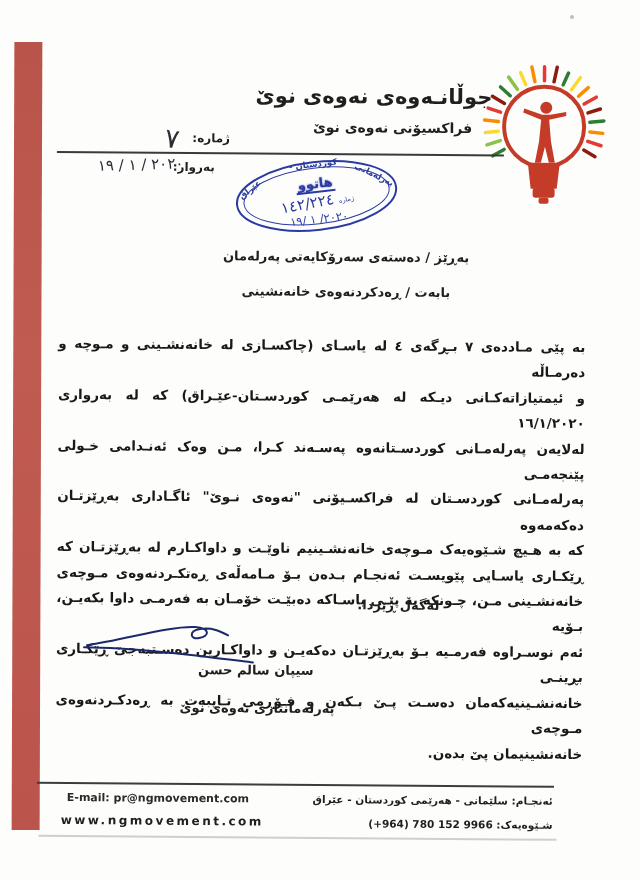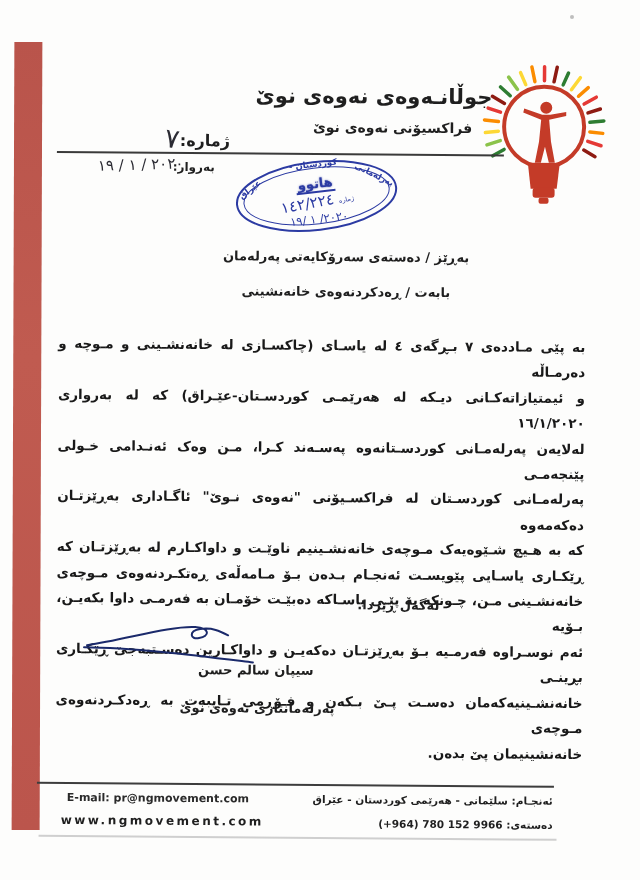--- a/index.html
+++ b/index.html
@@ -19,21 +19,21 @@
     background:linear-gradient(180deg,#b9544b 0%,#c05b50 40%,#bb554c 100%);
     transform:rotate(.2deg);
   }
   .speck{position:absolute;left:570px;top:15px;width:4px;height:4px;border-radius:50%;
     background:#8a8a8a;opacity:.55;}
 
   
   .hdr-title{right:150px;top:84px;font-size:21px;letter-spacing:.5px;}
   .hdr-sub{right:170px;top:119px;font-size:14px;}
   .hdr-rule{left:55px;top:153px;width:447px;height:2px;background:#3a3a3a;}
-  .num-label{right:412px;top:132px;font-size:16px;text-align:right;}
+  .num-label{right:412px;top:132px;font-size:12px;text-align:right;}
   .num-value{left:163px;top:124px;font-size:27px;font-weight:400;color:#2b2b33;
     transform:rotate(7deg);}
   .date-label{right:427px;top:161px;font-size:12px;}
   .date-value{right:458px;top:157px;font-size:15px;color:#2b2b33;transform:rotate(-2deg);
     letter-spacing:1px;}
 
   
   .stamp{left:231px;top:159px;width:168px;height:74px;transform:rotate(-7deg);
     color:#2c3ba3;}
   .stamp svg{position:absolute;inset:0;}
@@ -173,19 +173,19 @@
     <div class="abs rtl b signer-title">پەرلەمانتاری نەوەی نوێ</div>
 
     <div class="abs ft-rule-top"></div>
     <div class="abs ft-email">E-mail: pr@ngmovement.com</div>
     <div class="abs ft-web">www.ngmovement.com</div>
     <div class="abs rtl ft-addr">
       <span>ئەنجـام:</span>
       <span>سلێمانی - هەرێمی کوردستان - عێراق</span>
     </div>
     <div class="abs rtl ft-phone">
-      <span>دەستەی:</span>
+      <span>شـێوەیەک:</span>
       <span class="ltr">(+964) 780 152 9966</span>
     </div>
     <div class="abs ft-rule-bot"></div>
 
   </div>
 </div>
 
 </body></html>

